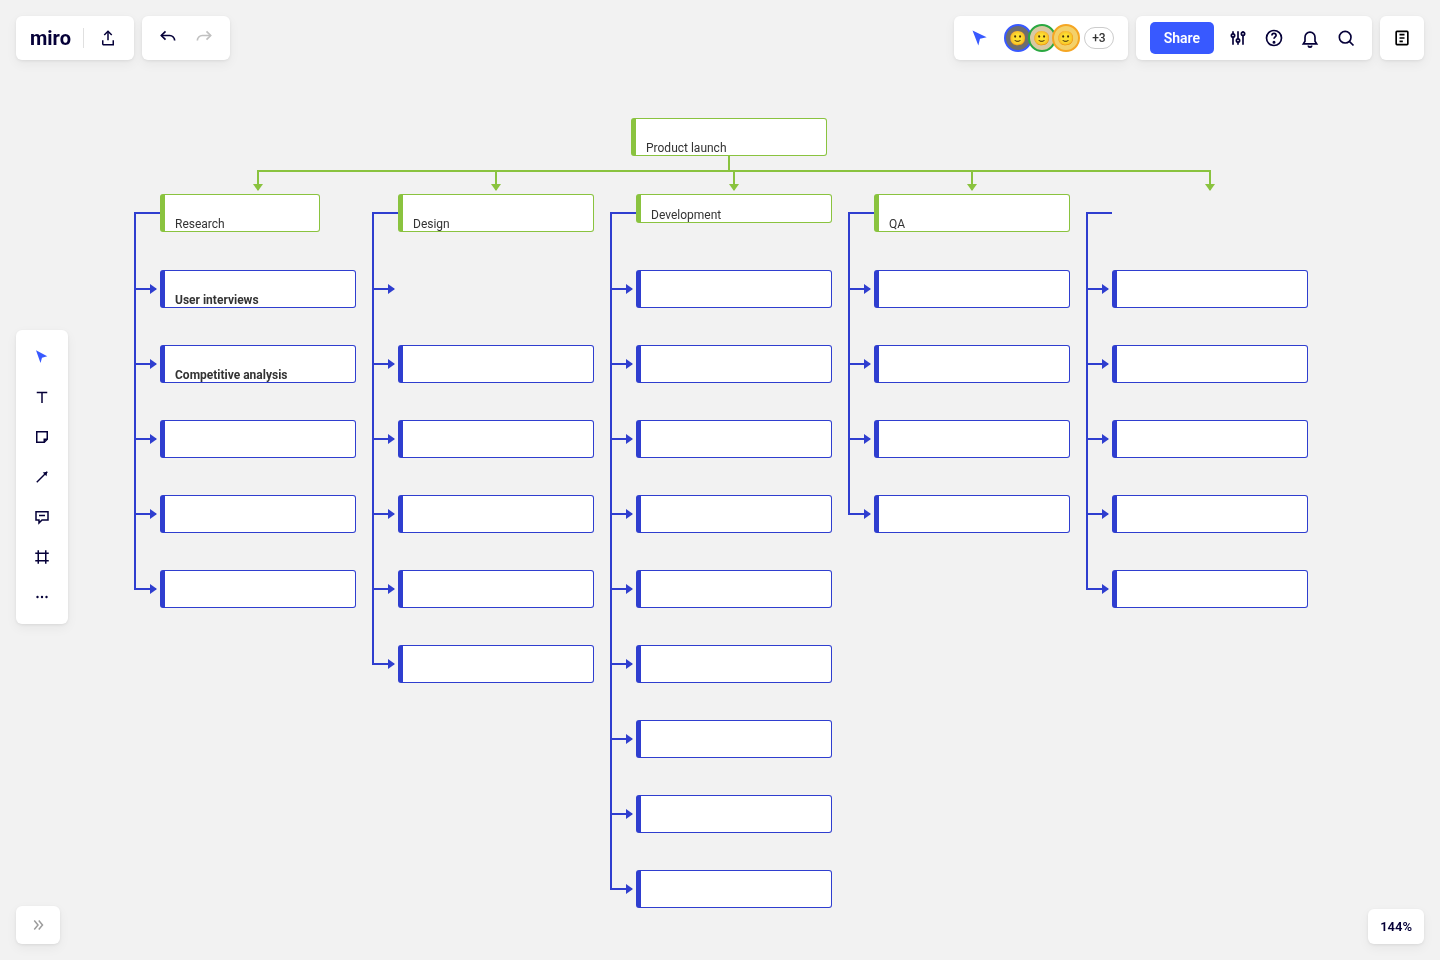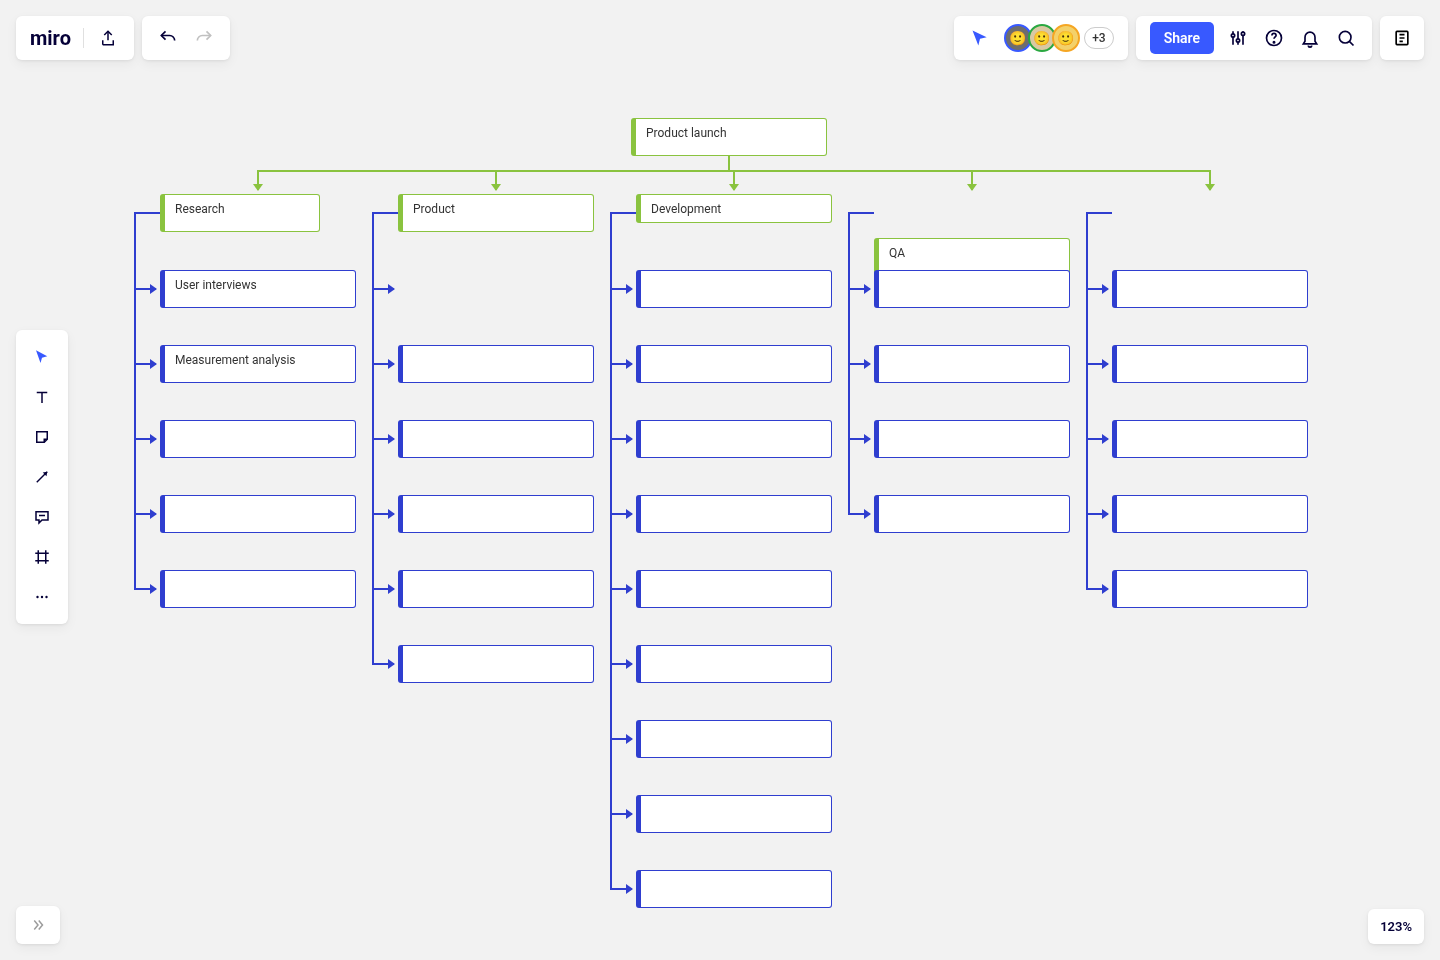--- a/index.html
+++ b/index.html
@@ -33,23 +33,23 @@
   .tool{width:44px;height:38px;display:flex;align-items:center;justify-content:center;cursor:pointer;border-radius:4px;color:#050038;}
   .tool.active{color:var(--blue);}
 
   
   .expand-panel{position:absolute;left:16px;bottom:16px;}
   .expand-btn{background:#fff;border-radius:6px;box-shadow:var(--shadow);width:44px;height:38px;display:flex;align-items:center;justify-content:center;color:#9c9c9c;cursor:pointer;}
   .zoom{position:absolute;right:16px;bottom:16px;background:#fff;border-radius:6px;box-shadow:var(--shadow);padding:10px 12px;font-size:13px;font-weight:600;color:#050038;}
 
   
   .canvas{position:absolute;inset:0;}
-  .node{position:absolute;background:#fff;border:1px solid;border-radius:3px;font-size:12px;color:#333;display:flex;align-items:flex-start;padding:7px 10px;}
+  .node{position:absolute;background:#fff;border:1px solid;border-radius:3px;font-size:12px;color:#333;display:flex;align-items:flex-end;padding:0 10px;}
   .node.green{border-color:var(--green);border-left:5px solid var(--green);}
-  .node.blue{border-color:var(--dark-blue);border-left:5px solid var(--dark-blue);}
+  .node.blue{border-color:var(--dark-blue);border-left:5px solid var(--dark-blue);font-weight:bold;}
   .arrow-v{position:absolute;width:2px;background:var(--green);}
   .arrow-v::after{content:"";position:absolute;bottom:-1px;left:-4px;border-left:5px solid transparent;border-right:5px solid transparent;border-top:7px solid var(--green);}
   .hline{position:absolute;height:2px;background:var(--green);}
   .stem{position:absolute;width:2px;background:var(--green);}
   .spine{position:absolute;width:2px;background:var(--dark-blue);}
   .twig{position:absolute;height:2px;background:var(--dark-blue);}
   .twig::after{content:"";position:absolute;right:-1px;top:-4px;border-top:5px solid transparent;border-bottom:5px solid transparent;border-left:7px solid var(--dark-blue);}
 </style>
 </head>
 <body>
@@ -179,57 +179,57 @@
   </div>
 </div>
 
 <div class="expand-panel">
   <div class="expand-btn">
     <svg width="18" height="18" viewBox="0 0 24 24" fill="none" stroke="currentColor" stroke-width="2">
         <path d="M7 6l5 6-5 6M13 6l5 6-5 6"></path>
       </svg>
   </div>
 </div>
-<div class="zoom">123%</div>
+<div class="zoom">144%</div>
 
 <div class="canvas" id="canvas">
     <div class="node green" style="left: 631px; top: 118px; width: 196px; height: 38px;">
       <span>Product launch</span>
     </div>
     <div class="stem" style="left: 728px; top: 156px; height: 14px;"></div>
     <div class="hline" style="left: 258px; top: 170px; width: 952px;"></div>
     <div class="arrow-v" style="left: 257px; top: 170px; height: 20px;"></div>
     <div class="node green" style="left: 160px; top: 194px; width: 160px; height: 38px;">
       <span>Research</span>
     </div>
     <div class="spine" style="left: 134px; top: 213px; height: 376px;"></div>
     <div class="" style="left: 134px; top: 212px; width: 26px; background: var(--dark-blue); --noarrow: 1; position: absolute; height: 2px;"></div>
     <div class="twig" style="left: 134px; top: 288px; width: 22px;"></div>
     <div class="node blue" style="left: 160px; top: 270px; width: 196px; height: 38px;">
       <span>User interviews</span>
     </div>
     <div class="twig" style="left: 134px; top: 363px; width: 22px;"></div>
     <div class="node blue" style="left: 160px; top: 345px; width: 196px; height: 38px;">
-      <span>Measurement analysis</span>
+      <span>Competitive analysis</span>
     </div>
     <div class="twig" style="left: 134px; top: 438px; width: 22px;"></div>
     <div class="node blue" style="left: 160px; top: 420px; width: 196px; height: 38px;">
       <span></span>
     </div>
     <div class="twig" style="left: 134px; top: 513px; width: 22px;"></div>
     <div class="node blue" style="left: 160px; top: 495px; width: 196px; height: 38px;">
       <span></span>
     </div>
     <div class="twig" style="left: 134px; top: 588px; width: 22px;"></div>
     <div class="node blue" style="left: 160px; top: 570px; width: 196px; height: 38px;">
       <span></span>
     </div>
     <div class="arrow-v" style="left: 495px; top: 170px; height: 20px;"></div>
     <div class="node green" style="left: 398px; top: 194px; width: 196px; height: 38px;">
-      <span>Product</span>
+      <span>Design</span>
     </div>
     <div class="spine" style="left: 372px; top: 213px; height: 451px;"></div>
     <div class="" style="left: 372px; top: 212px; width: 26px; background: var(--dark-blue); --noarrow: 1; position: absolute; height: 2px;"></div>
     <div class="twig" style="left: 372px; top: 288px; width: 22px;"></div>
     <div class="twig" style="left: 372px; top: 363px; width: 22px;"></div>
     <div class="node blue" style="left: 398px; top: 345px; width: 196px; height: 38px;">
       <span></span>
     </div>
     <div class="twig" style="left: 372px; top: 438px; width: 22px;"></div>
     <div class="node blue" style="left: 398px; top: 420px; width: 196px; height: 38px;">
@@ -283,21 +283,21 @@
     </div>
     <div class="twig" style="left: 610px; top: 813px; width: 22px;"></div>
     <div class="node blue" style="left: 636px; top: 795px; width: 196px; height: 38px;">
       <span></span>
     </div>
     <div class="twig" style="left: 610px; top: 888px; width: 22px;"></div>
     <div class="node blue" style="left: 636px; top: 870px; width: 196px; height: 38px;">
       <span></span>
     </div>
     <div class="arrow-v" style="left: 971px; top: 170px; height: 20px;"></div>
-    <div class="node green" style="left: 874px; top: 194px; width: 196px; height: 38px; margin-top: 44px;">
+    <div class="node green" style="left: 874px; top: 194px; width: 196px; height: 38px;">
       <span>QA</span>
     </div>
     <div class="spine" style="left: 848px; top: 213px; height: 301px;"></div>
     <div class="" style="left: 848px; top: 212px; width: 26px; background: var(--dark-blue); --noarrow: 1; position: absolute; height: 2px;"></div>
     <div class="twig" style="left: 848px; top: 288px; width: 22px;"></div>
     <div class="node blue" style="left: 874px; top: 270px; width: 196px; height: 38px;">
       <span></span>
     </div>
     <div class="twig" style="left: 848px; top: 363px; width: 22px;"></div>
     <div class="node blue" style="left: 874px; top: 345px; width: 196px; height: 38px;">

